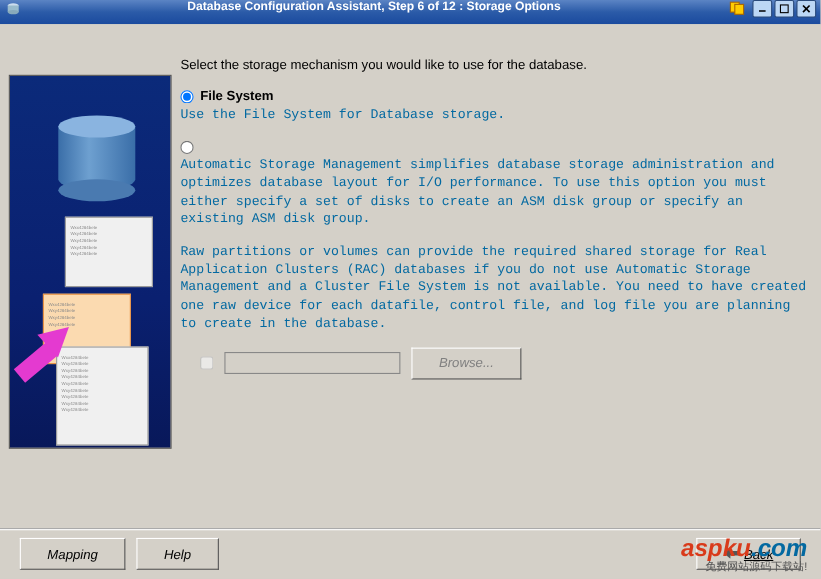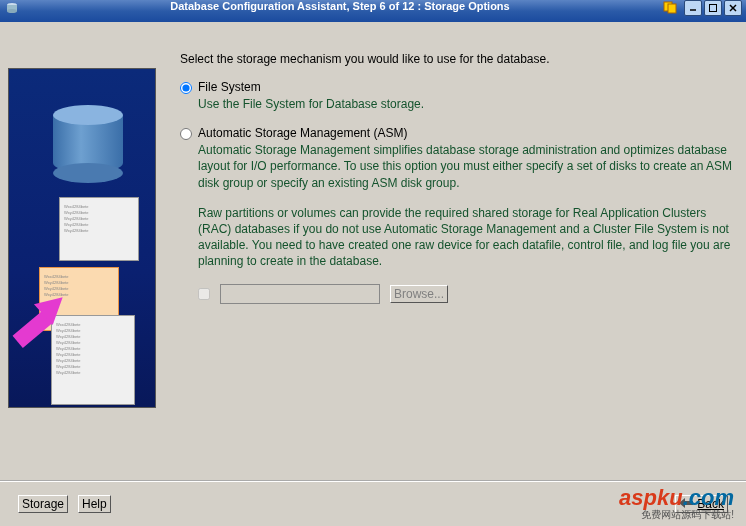--- a/index.html
+++ b/index.html
@@ -33,21 +33,21 @@
     border: 1px solid #2a4a7a;
     display: flex; align-items: center; justify-content: center;
     font-size: 10px; color: #000;
     border-radius: 2px;
   }
   .content-area {
     display: flex;
     height: 458px;
     background: #d4d0c8;
     padding: 8px;
-    gap: 24px;
+    gap: 8px;
   }
   .left-image {
     width: 148px;
     height: 340px;
     margin-top: 38px;
     background: linear-gradient(#0b2a7a 0%, #0a2070 60%, #08185a 100%);
     position: relative;
     border: 1px solid #555;
     overflow: hidden;
   }
@@ -109,55 +109,56 @@
   .intro { margin-bottom: 14px; }
   .option-row {
     display: flex;
     align-items: flex-start;
     margin-bottom: 2px;
   }
   .option-row input[type=radio] {
     margin: 2px 6px 0 0;
     width: 12px; height: 12px;
   }
-  .option-title { font-weight: normal; }
+  .option-title { font-weight: bold; }
   .option-desc {
-    margin-left: 18px;
     margin-bottom: 14px;
     line-height: 1.35;
-    color: #14532d;
+    color: #0369a1;
+    font-family: Liberation Mono, monospace;
   }
   .raw-opts {
     margin-left: 18px;
     margin-top: 8px;
     display: flex;
     align-items: center;
     gap: 10px;
   }
   .raw-opts input[type=checkbox] { width: 12px; height: 12px; }
   .raw-opts .ck-label { color: #808080; }
   .raw-opts input[type=text] {
     width: 160px;
     height: 20px;
     border: 1px solid #888;
     background: #d4d0c8;
     padding: 0 4px;
   }
   .btn {
-    height: 18px;
-    padding: 0 3px;
+    height: 29px;
+    padding: 0 24px;
     background: #d4d0c8;
     border: 1px solid #888;
     border-right-color: #555; border-bottom-color: #555;
     border-left-color: #fff; border-top-color: #fff;
     font-size: 12px;
     display: inline-flex;
     align-items: center;
     gap: 4px;
     cursor: pointer;
+    font-style: italic;
   }
   .btn.disabled { color: #808080; }
   .footer {
     height: 46px;
     border-top: 1px solid #aaa;
     box-shadow: inset 0 1px 0 #fff;
     display: flex;
     align-items: center;
     padding: 0 18px;
     gap: 10px;
@@ -234,36 +235,35 @@
     <div class="intro">Select the storage mechanism you would like to use for the database.</div>
 
     <div class="option-row">
       <input type="radio" name="storage" checked="" style="">
       <span class="option-title">File System</span>
     </div>
     <div class="option-desc">Use the File System for Database storage.</div>
 
     <div class="option-row">
       <input type="radio" name="storage" style="">
-      <span class="option-title">Automatic Storage Management (ASM)</span>
     </div>
     <div class="option-desc">Automatic Storage Management simplifies database storage administration and optimizes database layout for I/O performance. To use this option you must either specify a set of disks to create an ASM disk group or specify an existing ASM disk group.</div>
 
     <div class="option-desc">Raw partitions or volumes can provide the required shared storage for Real Application Clusters (RAC) databases if you do not use Automatic Storage Management and a Cluster File System is not available.  You need to have created one raw device for each datafile, control file, and log file you are planning to create in the database.</div>
 
     <div class="raw-opts">
       <input type="checkbox" disabled="" style="">
       <input type="text" disabled="" value="" style="">
       <button class="btn disabled" disabled="">Browse...</button>
     </div>
   </div>
 </div>
 
 <div class="footer">
-  <button class="btn">Storage</button>
+  <button class="btn">Mapping</button>
   <button class="btn">Help</button>
   <div class="spacer"></div>
   <button class="btn">
     <span>
       <svg width="14" height="10" viewBox="0 0 14 10">
           <polygon points="6,0 6,3 14,3 14,7 6,7 6,10 0,5" fill="#555"></polygon>
         </svg>
     </span>
     <span><span class="underline">Back</span></span>
   </button>

